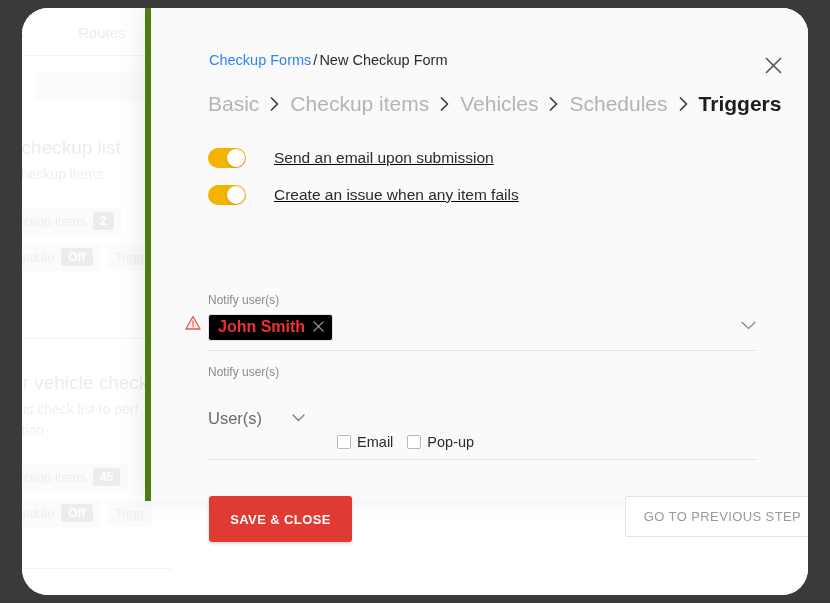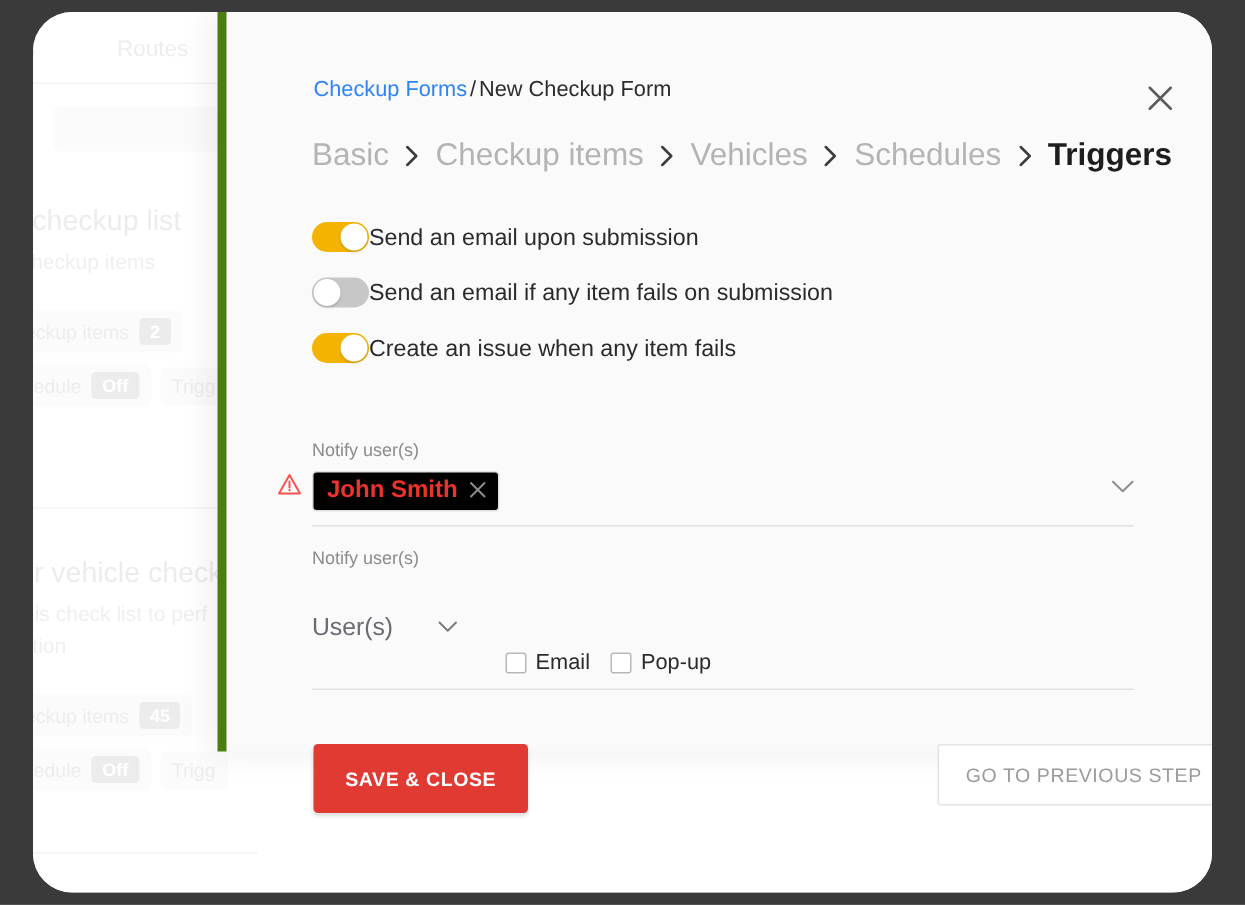--- a/index.html
+++ b/index.html
@@ -166,22 +166,23 @@
   
   .toggle-list {
     position: absolute;
     left: 57px; top: 140px;
     display: flex;
     flex-direction: column;
     gap: 17px;
   }
   .toggle-row {
     display: flex;
-    align-items: flex-end;
-    gap: 0;
+    align-items: center;
+    gap: 28px;
+    text-decoration: underline;
   }
   .switch {
     position: relative;
     width: 38px; height: 20px;
     border-radius: 10px;
     background: #c7c7c7;
     cursor: pointer;
     flex: none;
   }
   .switch.on { background: #f5b301; }
@@ -439,26 +440,20 @@
       </div>
 
       <div class="toggle-list">
         <div class="toggle-row">
           <div class="switch on">
               <span class="knob"></span>
             </div>
           <span class="toggle-label">Send an email upon submission</span>
         </div>
         <div class="toggle-row">
-          <div class="switch">
-              <span class="knob"></span>
-            </div>
-          <span class="toggle-label">Send an email if any item fails on submission</span>
-        </div>
-        <div class="toggle-row">
           <div class="switch on">
               <span class="knob"></span>
             </div>
           <span class="toggle-label">Create an issue when any item fails</span>
         </div>
       </div>
 
       <div class="field-notify-chips">
         <div class="field-label">Notify user(s)</div>
         <div class="chip-line">

